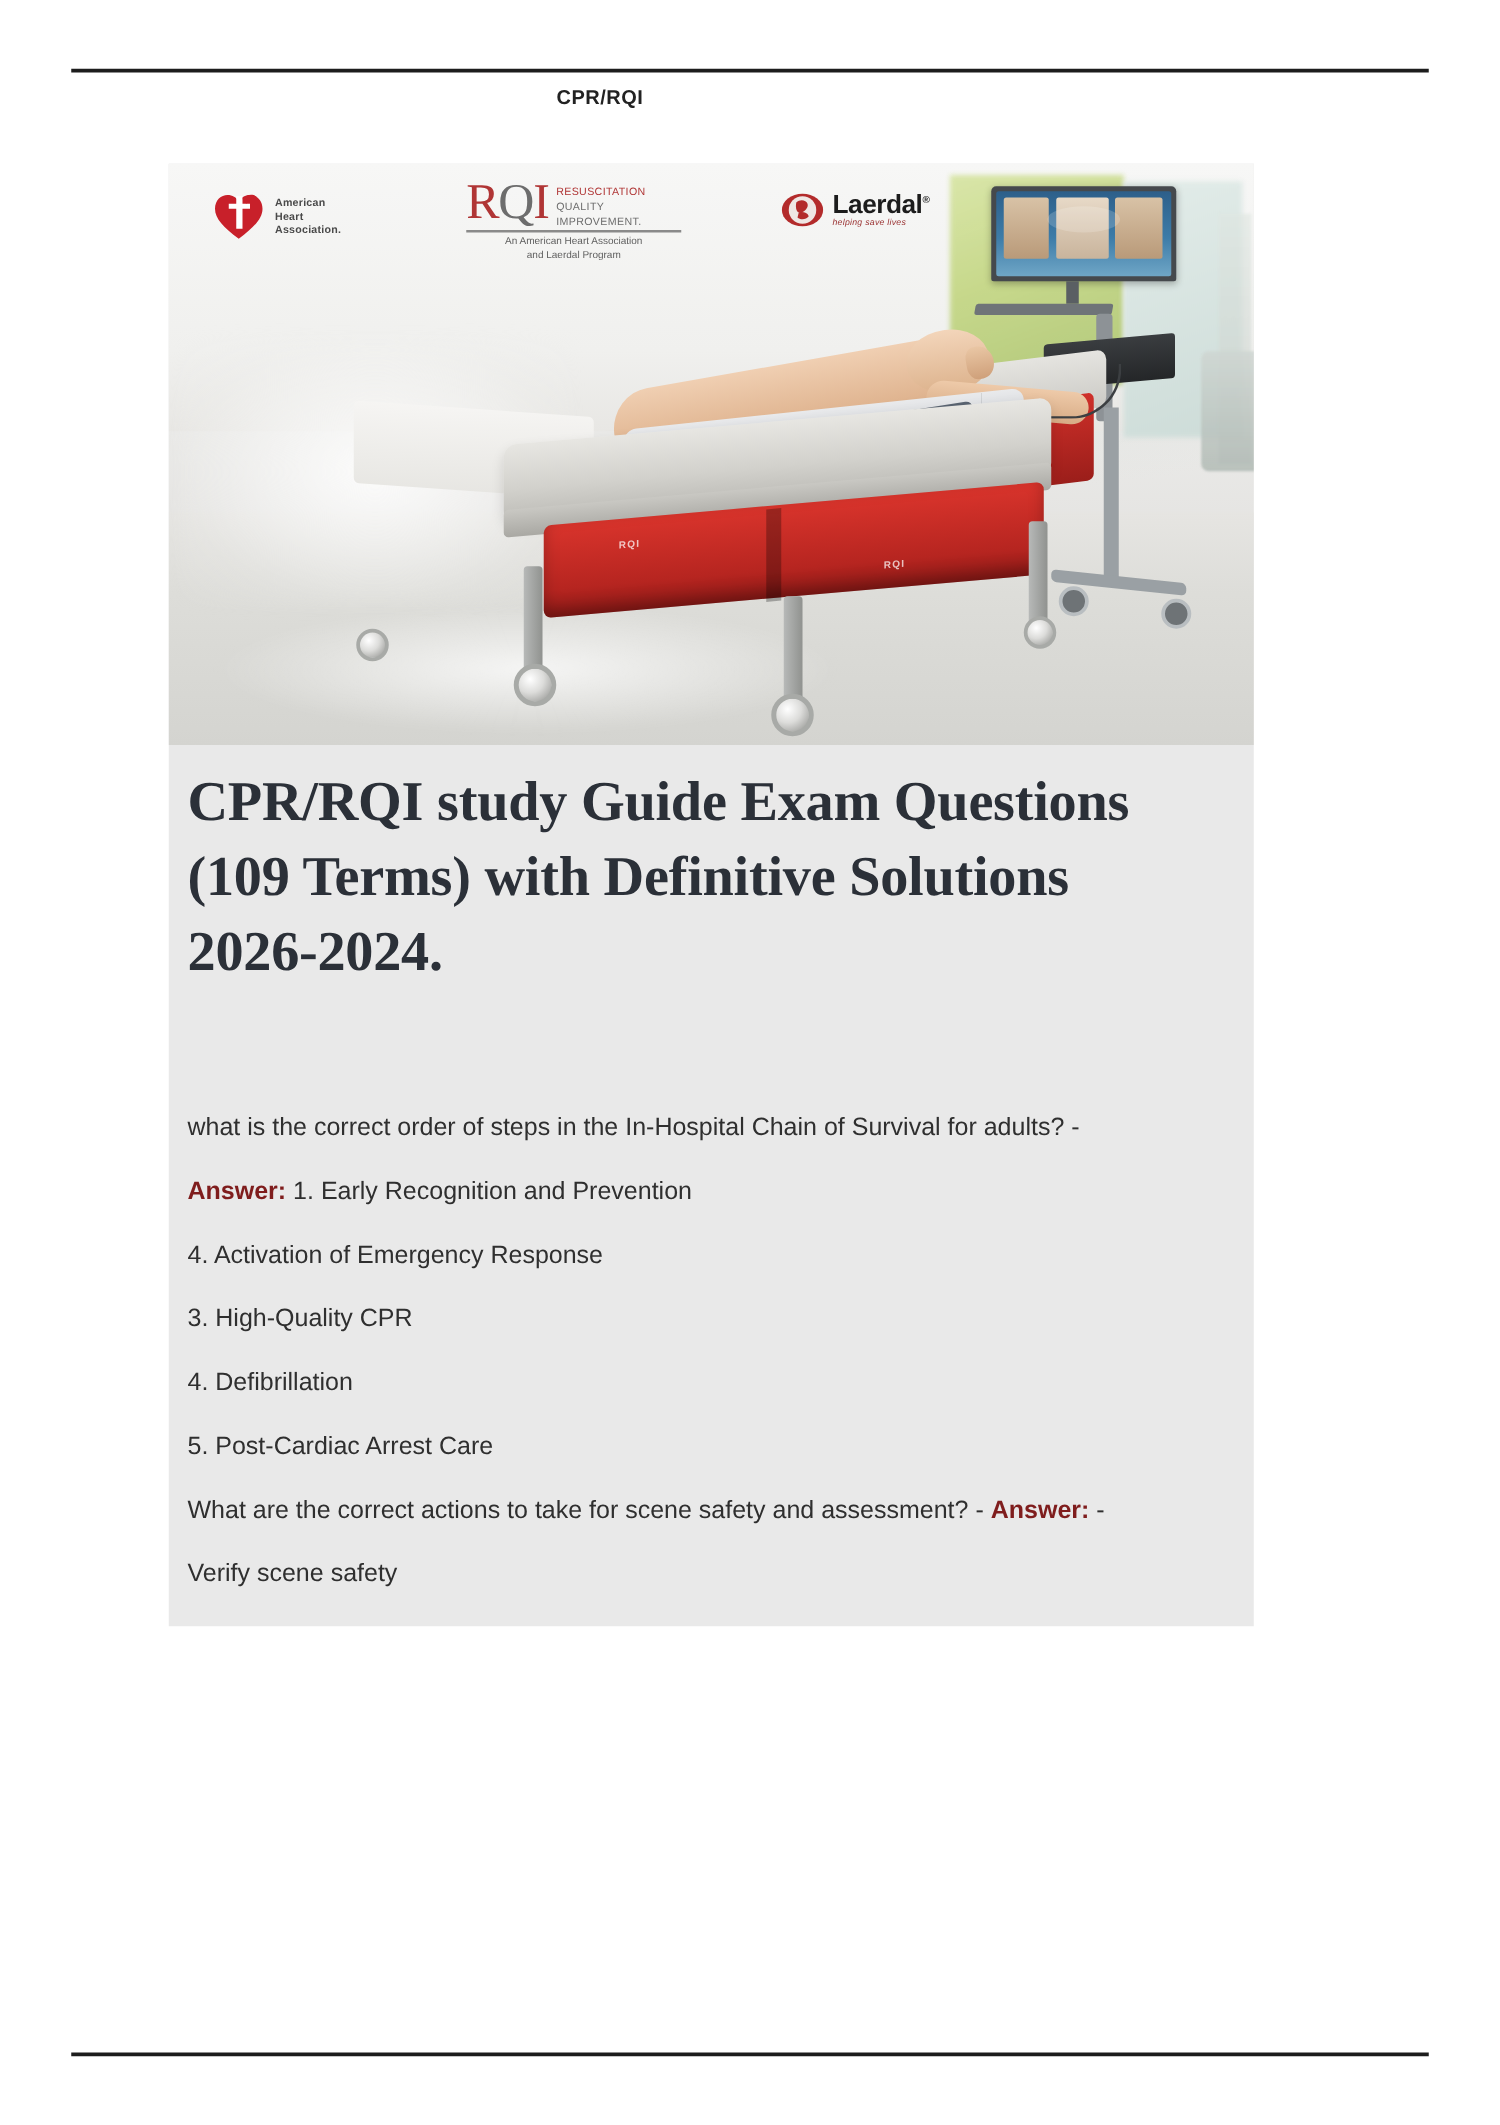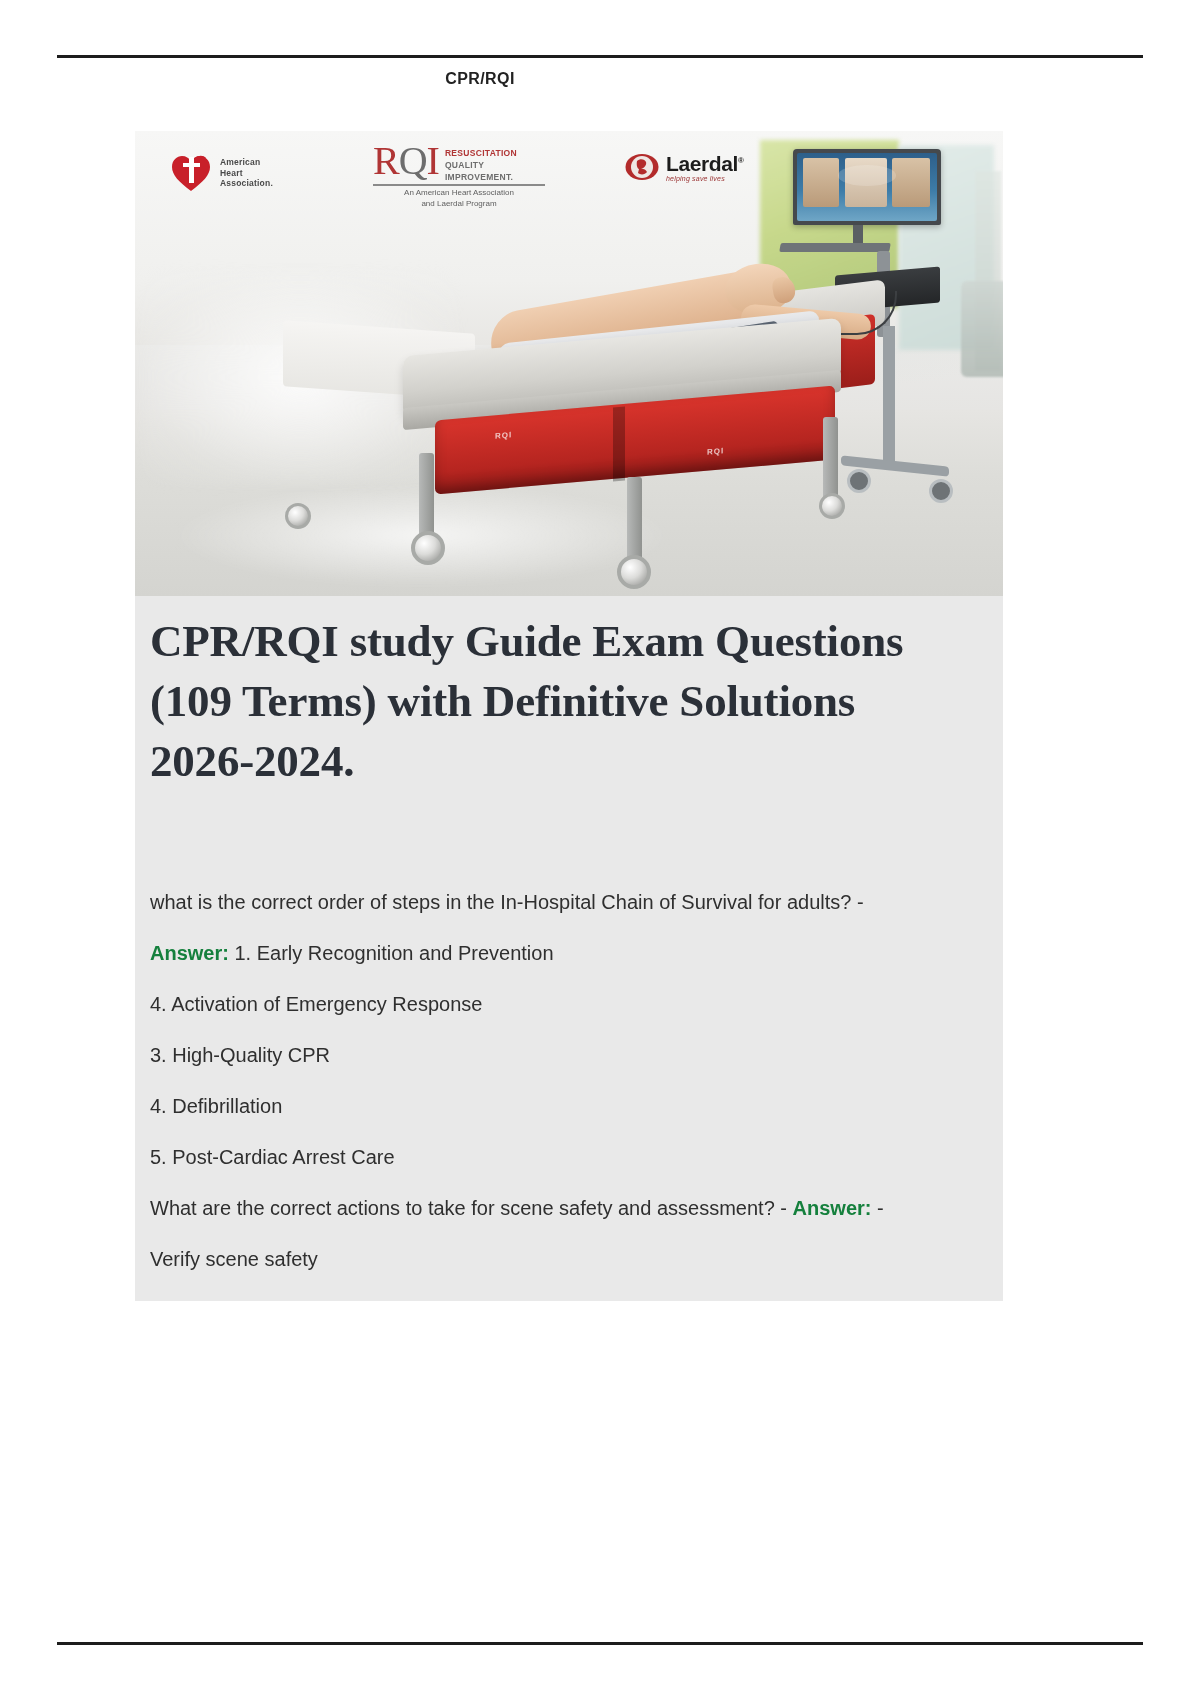--- a/index.html
+++ b/index.html
@@ -148,39 +148,39 @@
     line-height: .92;
     color: #b03535;
     letter-spacing: -1px;
   }
   .rqi-letters .q { color: #6d6d6d; }
   .rqi-stack {
     padding-top: 4px;
     font-size: 8.5px;
     line-height: 1.42;
     letter-spacing: .3px;
-    font-weight: bold;
+    font-weight: normal;
   }
   .rqi-stack .l1 { color: #b03535; }
   .rqi-stack .l2 { color: #6d6d6d; }
   .rqi-stack .l3 { color: #6d6d6d; }
   .rqi-rule {
     width: 172px; height: 2px; background: #8a8a8a; margin: 1px 0 2px 0;
   }
   .rqi-tag {
     font-size: 8px;
     color: #5f5f5f;
     line-height: 1.3;
     text-align: center;
     width: 172px;
   }
   .logo-laerdal {
     position: absolute;
     left: 490px; top: 22px;
-    display: flex; gap: 7px;
+    display: flex; align-items: center; gap: 7px;
   }
   .laerdal-mark { width: 34px; height: 28px; flex:0 0 auto; }
   .laerdal-text { line-height: 1.05; }
   .laerdal-name {
     font-size: 21px; font-weight: bold; color: #1c1c1c; letter-spacing: -.4px;
   }
   .laerdal-name sup { font-size: 8px; vertical-align: super; }
   .laerdal-slogan {
     font-size: 7px; color: #9a3232; letter-spacing: .2px; font-style: italic;
   }
@@ -431,21 +431,21 @@
     font-size: 20px;
     line-height: 1.25;
     color: #2f2f2f;
   }
   .body p {
     margin: 0 0 28px 0;
   }
   .body p.tight { margin-bottom: 26px; }
   .body p.gap { margin-bottom: 66px; }
   .answer-label {
-    color: #15803d;
+    color: #7f1d1d;
     font-weight: bold;
   }
   .dash { color: #2f2f2f; }
 
   
   .footer-rule {
     position: absolute;
     left: 57px;
     top: 1642px;
     width: 1086px;

